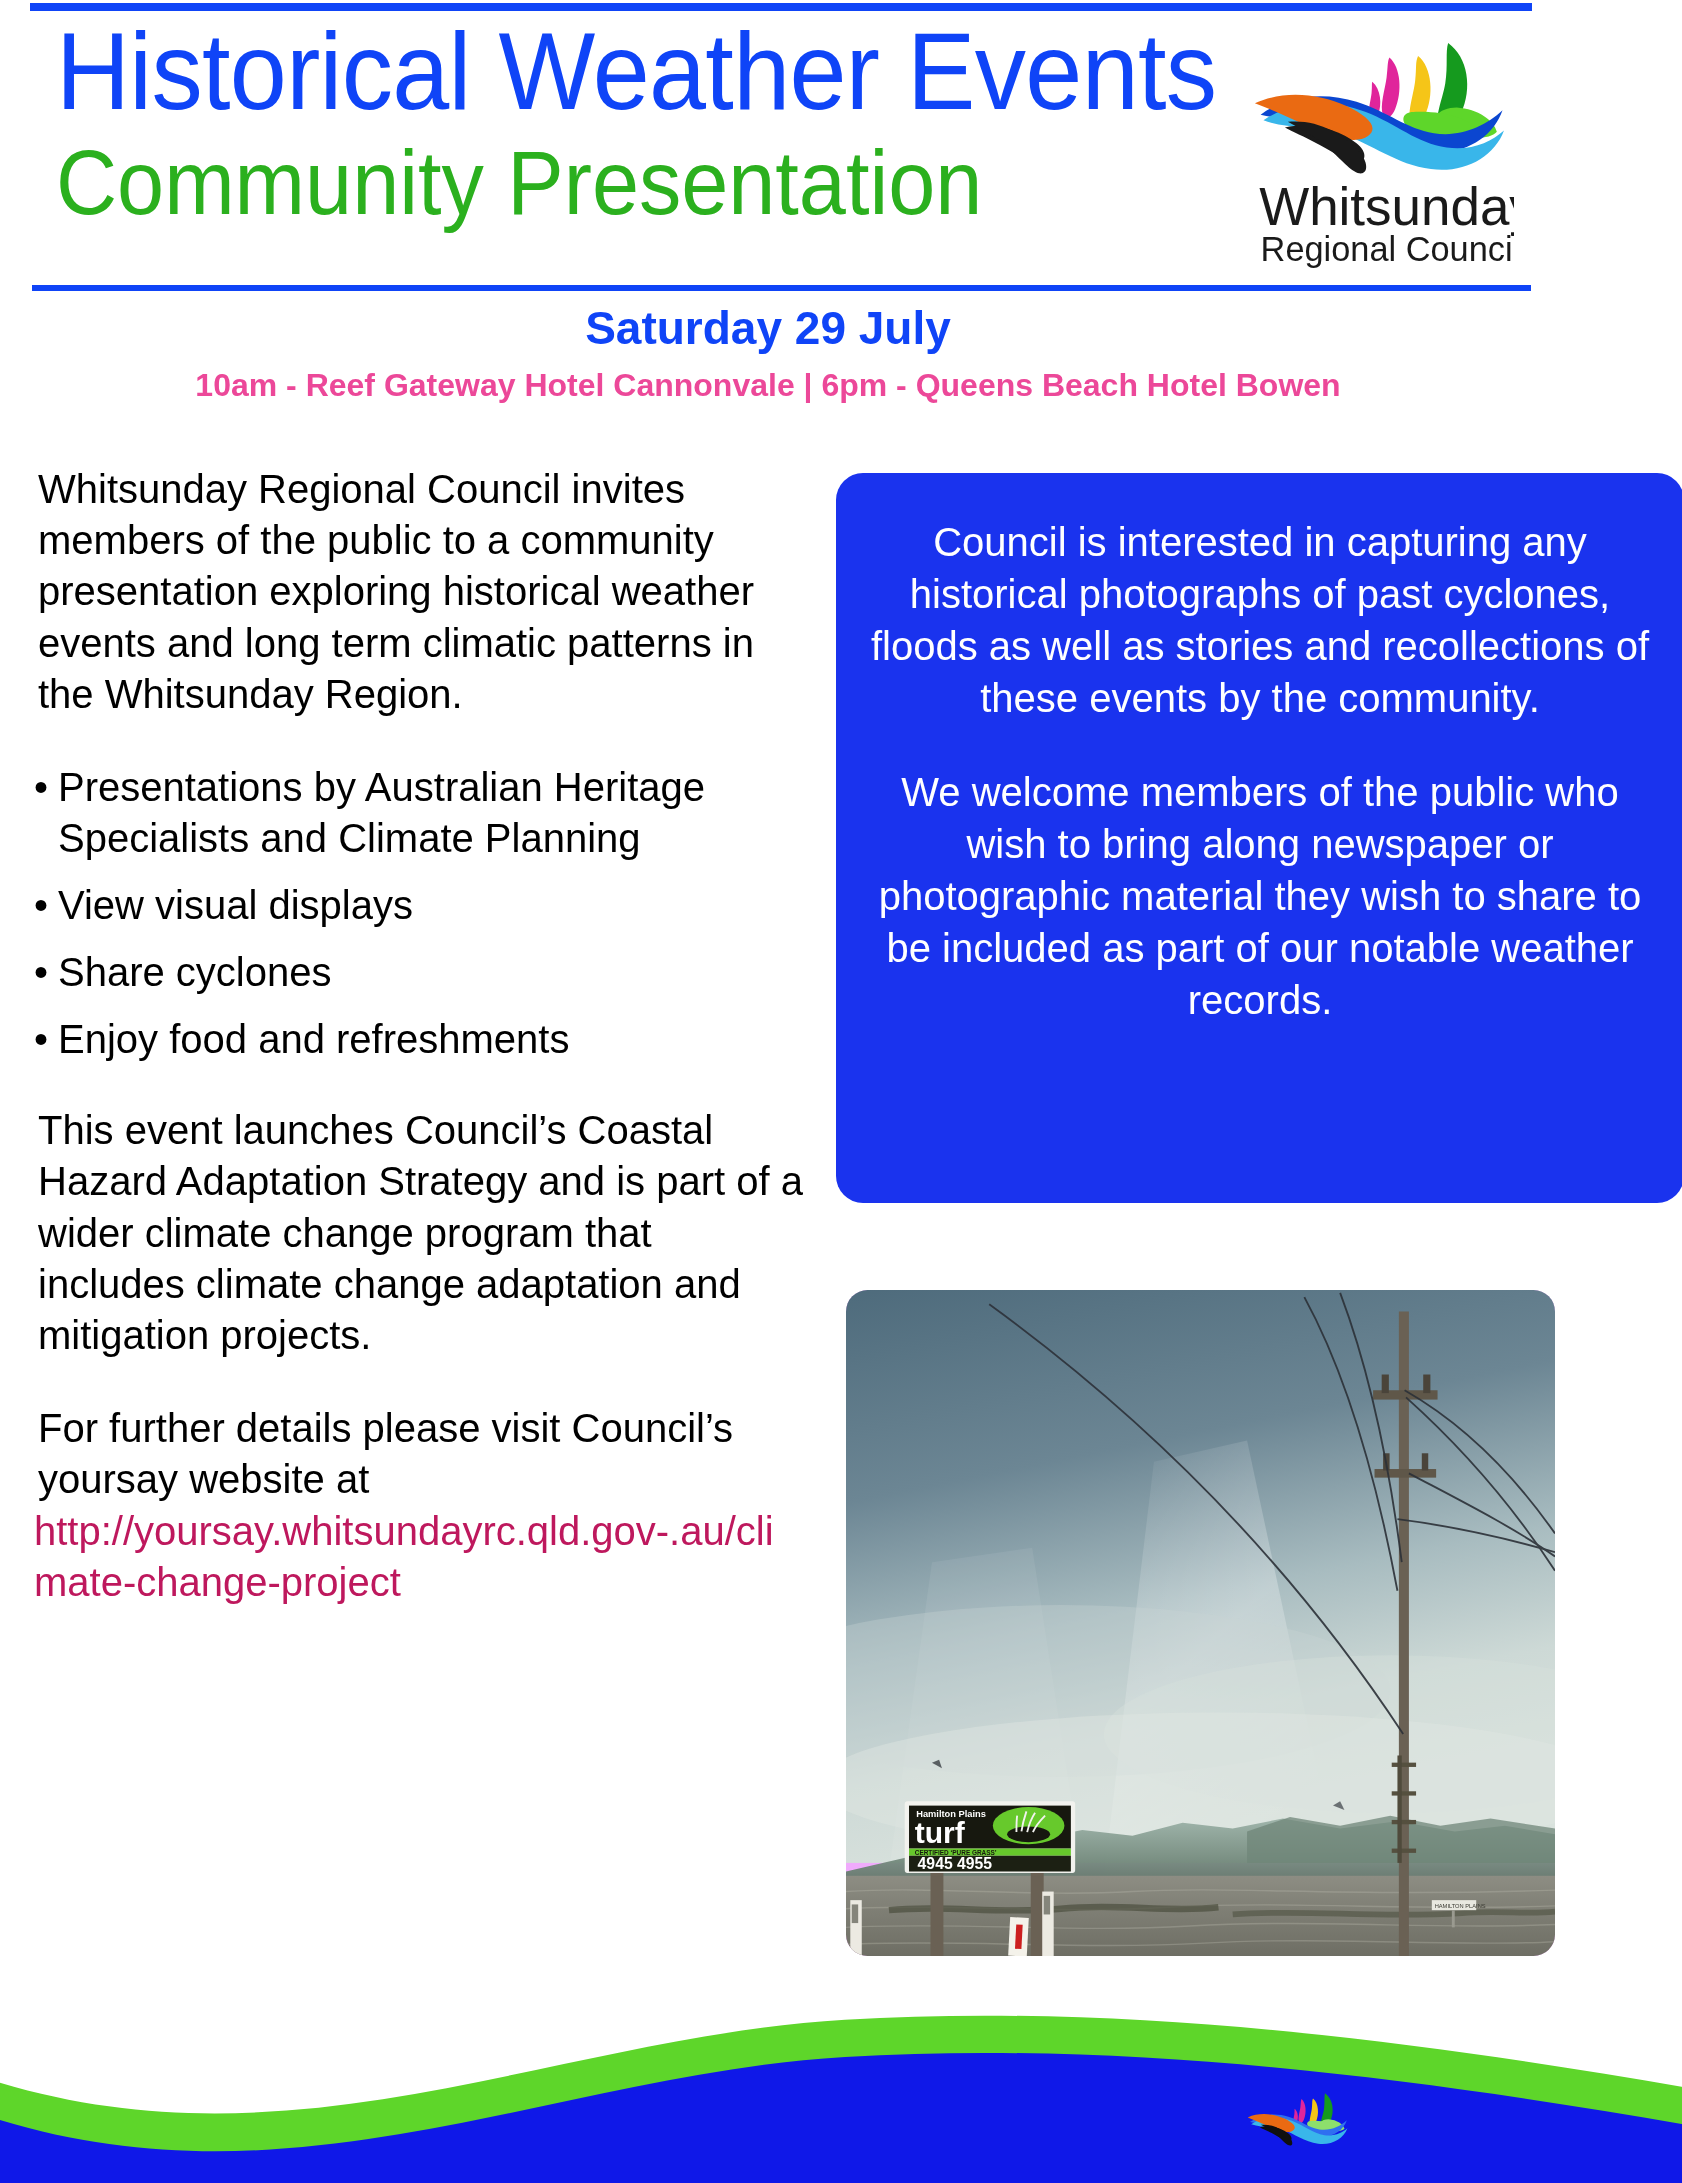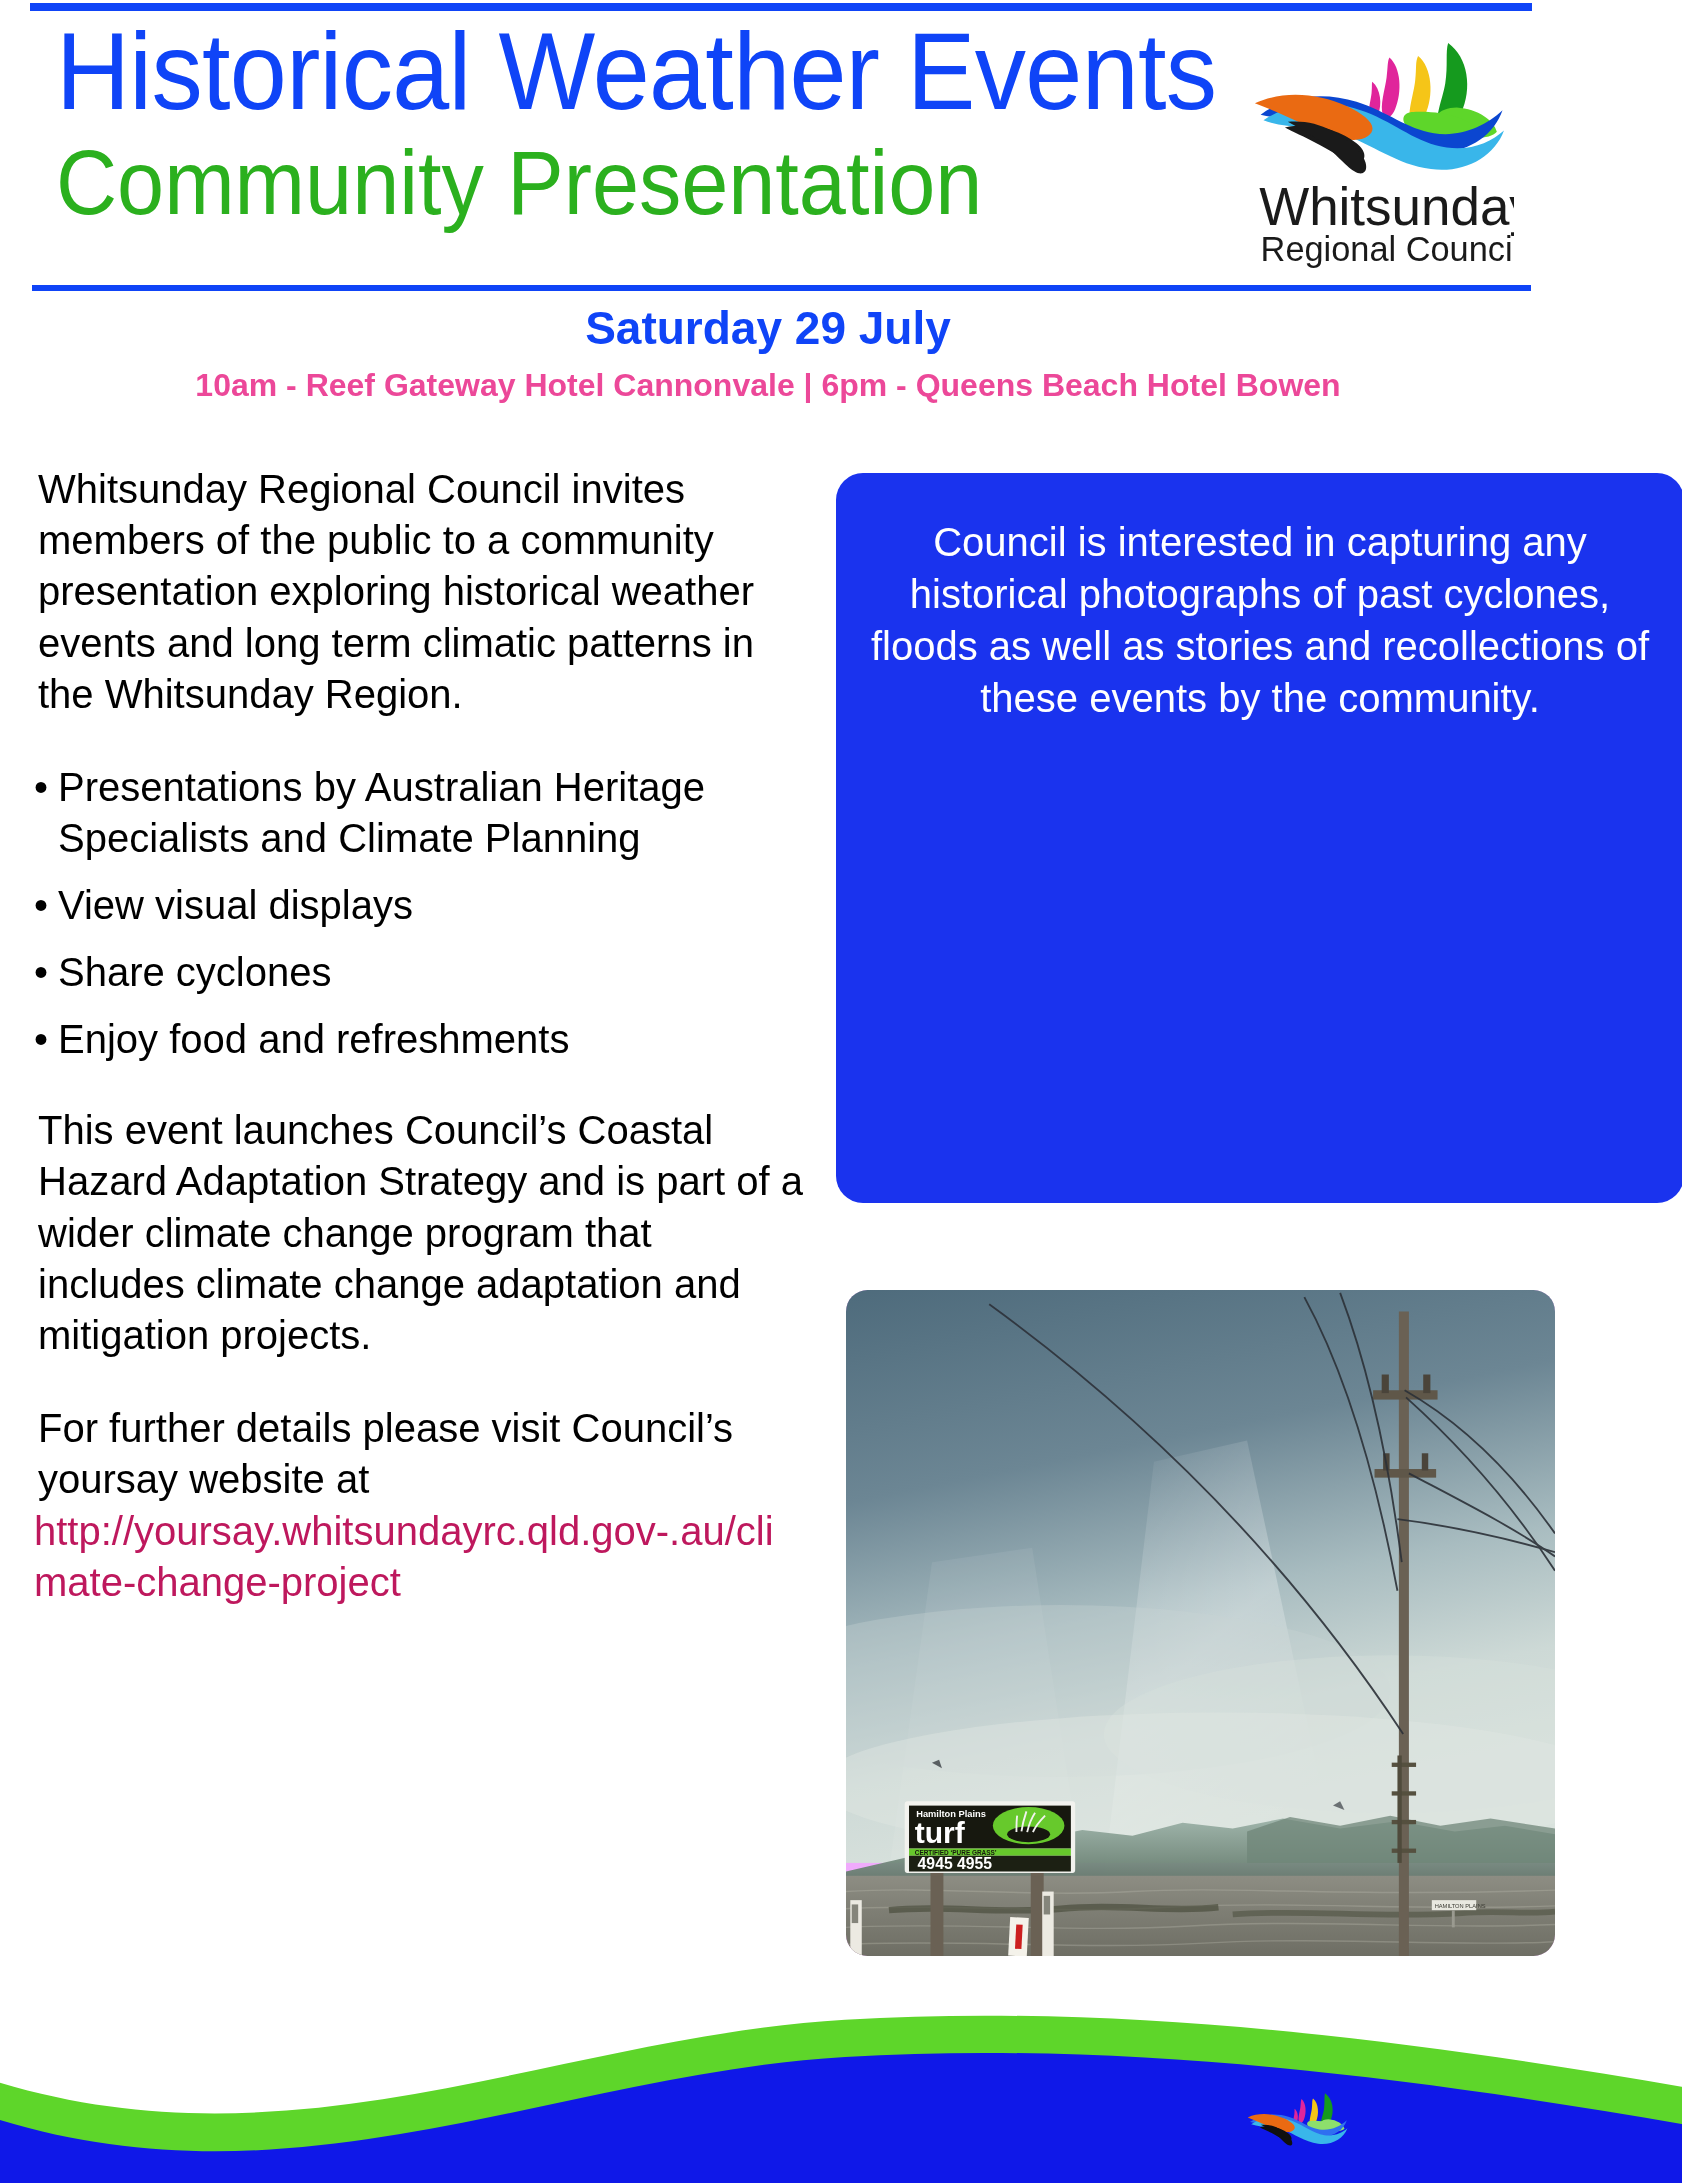--- a/index.html
+++ b/index.html
@@ -221,20 +221,21 @@
     </div>
   </div>
 
   <p>This event launches Council’s Coastal Hazard Adaptation Strategy and is part of a wider climate change program that includes climate change adaptation and mitigation projects.</p>
   <p class="tight" style="margin-bottom:0">For further details please visit Council’s yoursay website at</p>
   <div class="url">http://yoursay.whitsundayrc.qld.gov-.au/climate-change-project</div>
 </div>
 
 <div class="callout">
   <p>Council is interested in capturing any historical photographs of past cyclones, floods as well as stories and recollections of these events by the community.</p>
+  <p>We welcome members of the public who wish to bring along newspaper or photographic material they wish to share to be included as part of our notable weather records.</p>
 </div>
 
 <div class="photo">
   <svg viewBox="0 0 990 930" xmlns="http://www.w3.org/2000/svg" preserveAspectRatio="none" aria-hidden="true">
     <defs>
       <linearGradient id="skyGrad" x1="0" y1="0" x2="0.25" y2="1">
         <stop offset="0%" stop-color="#4e6b7c"></stop>
         <stop offset="35%" stop-color="#6c8694"></stop>
         <stop offset="62%" stop-color="#a8bcc0"></stop>
         <stop offset="82%" stop-color="#cdd9d6"></stop>

